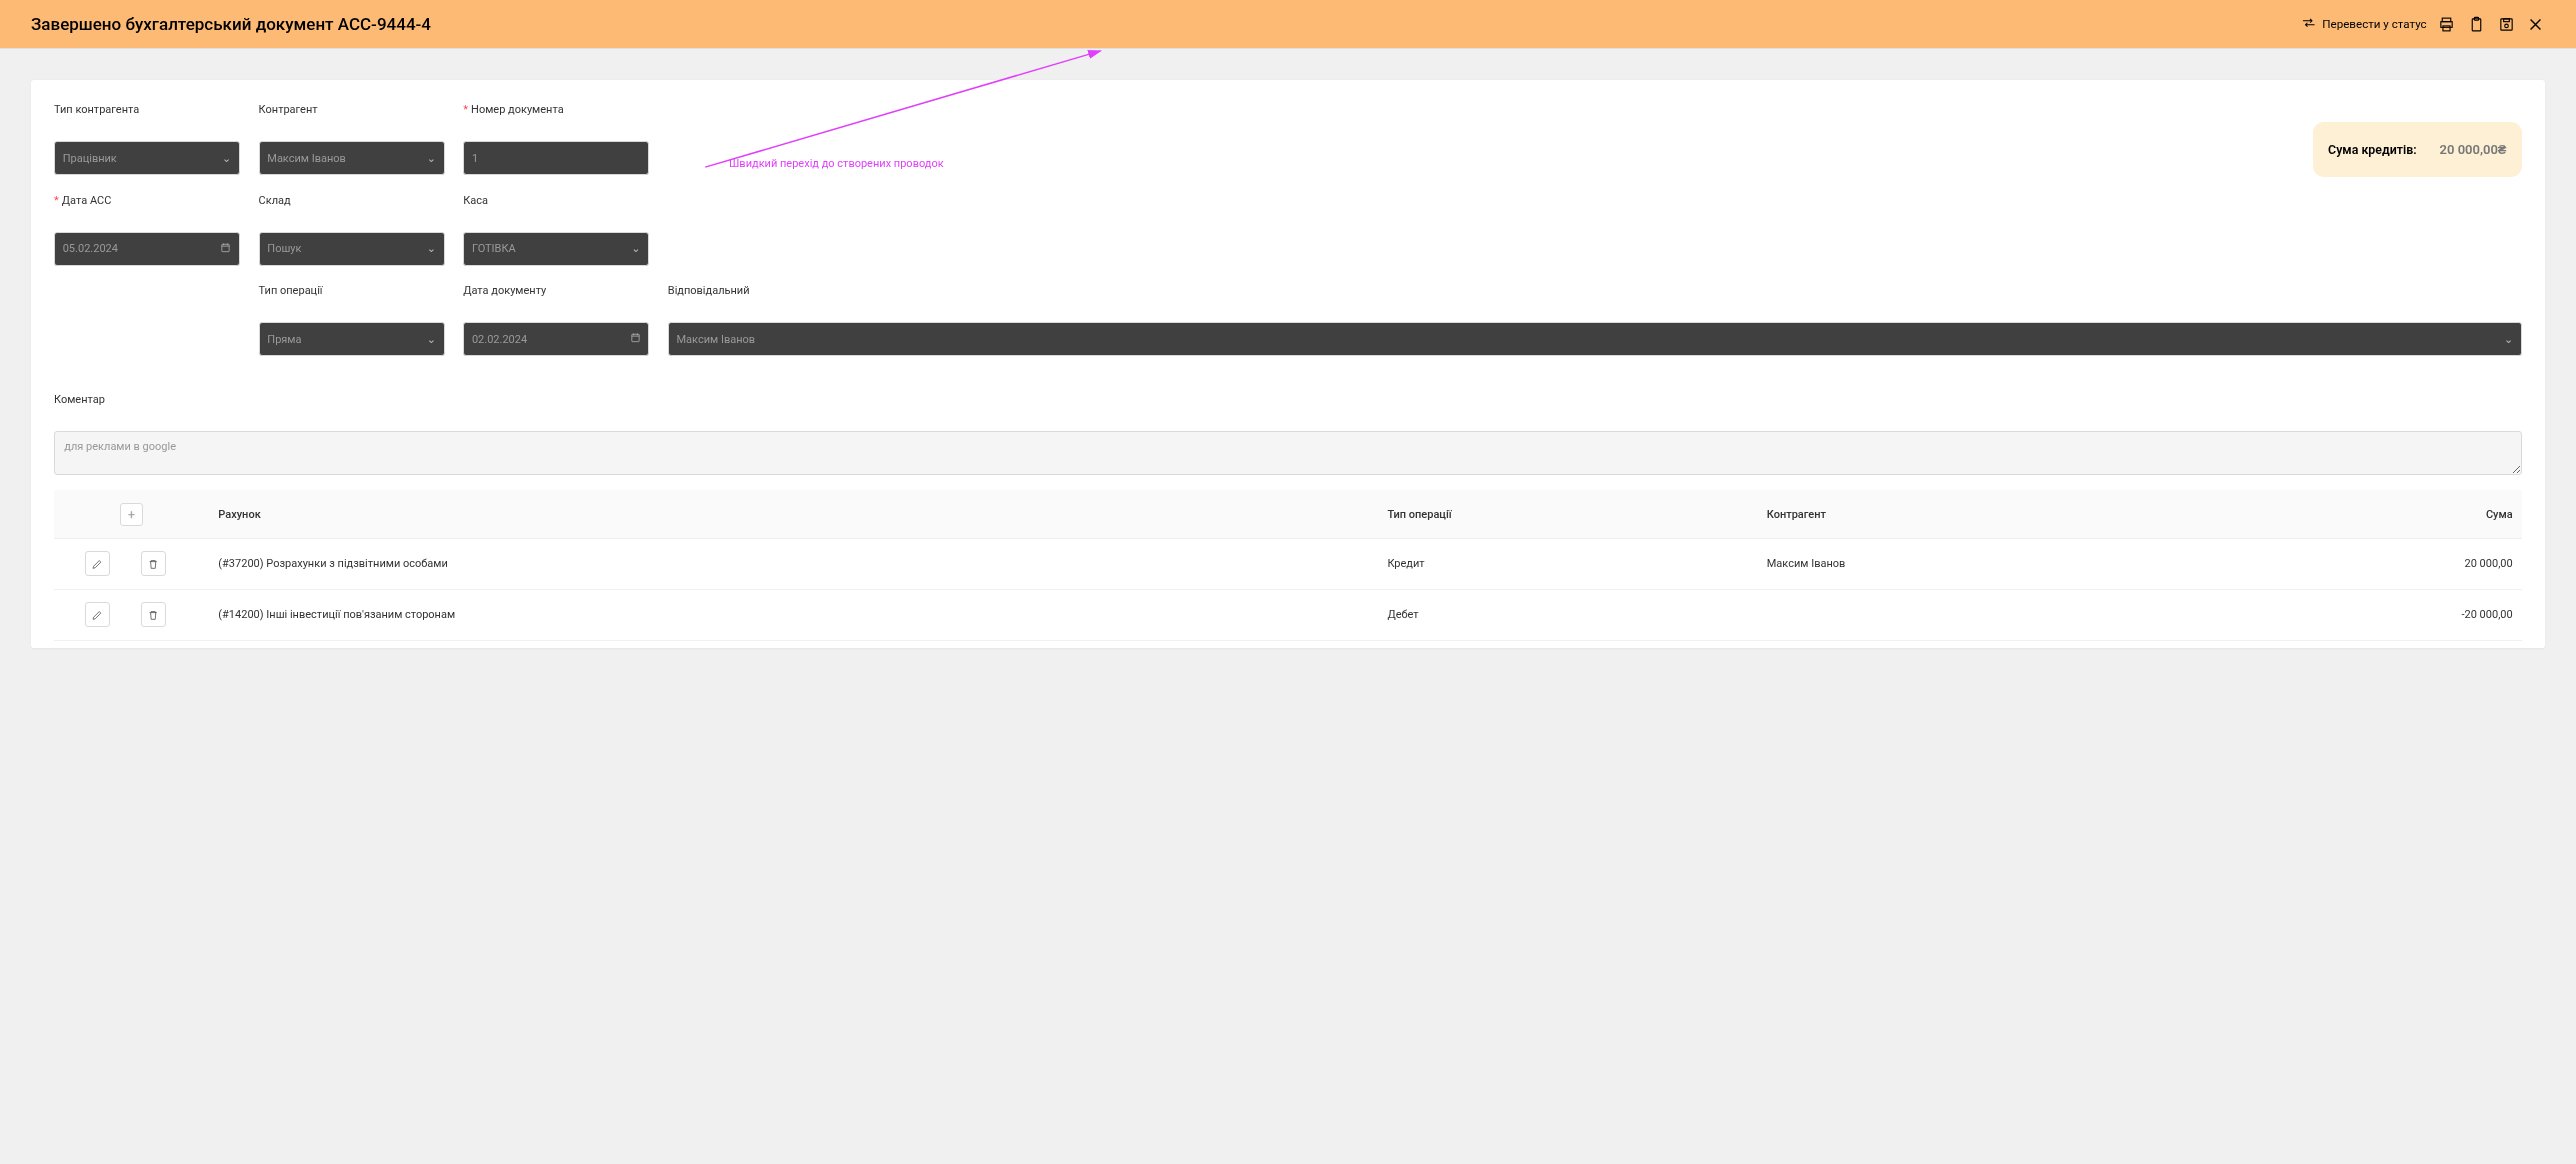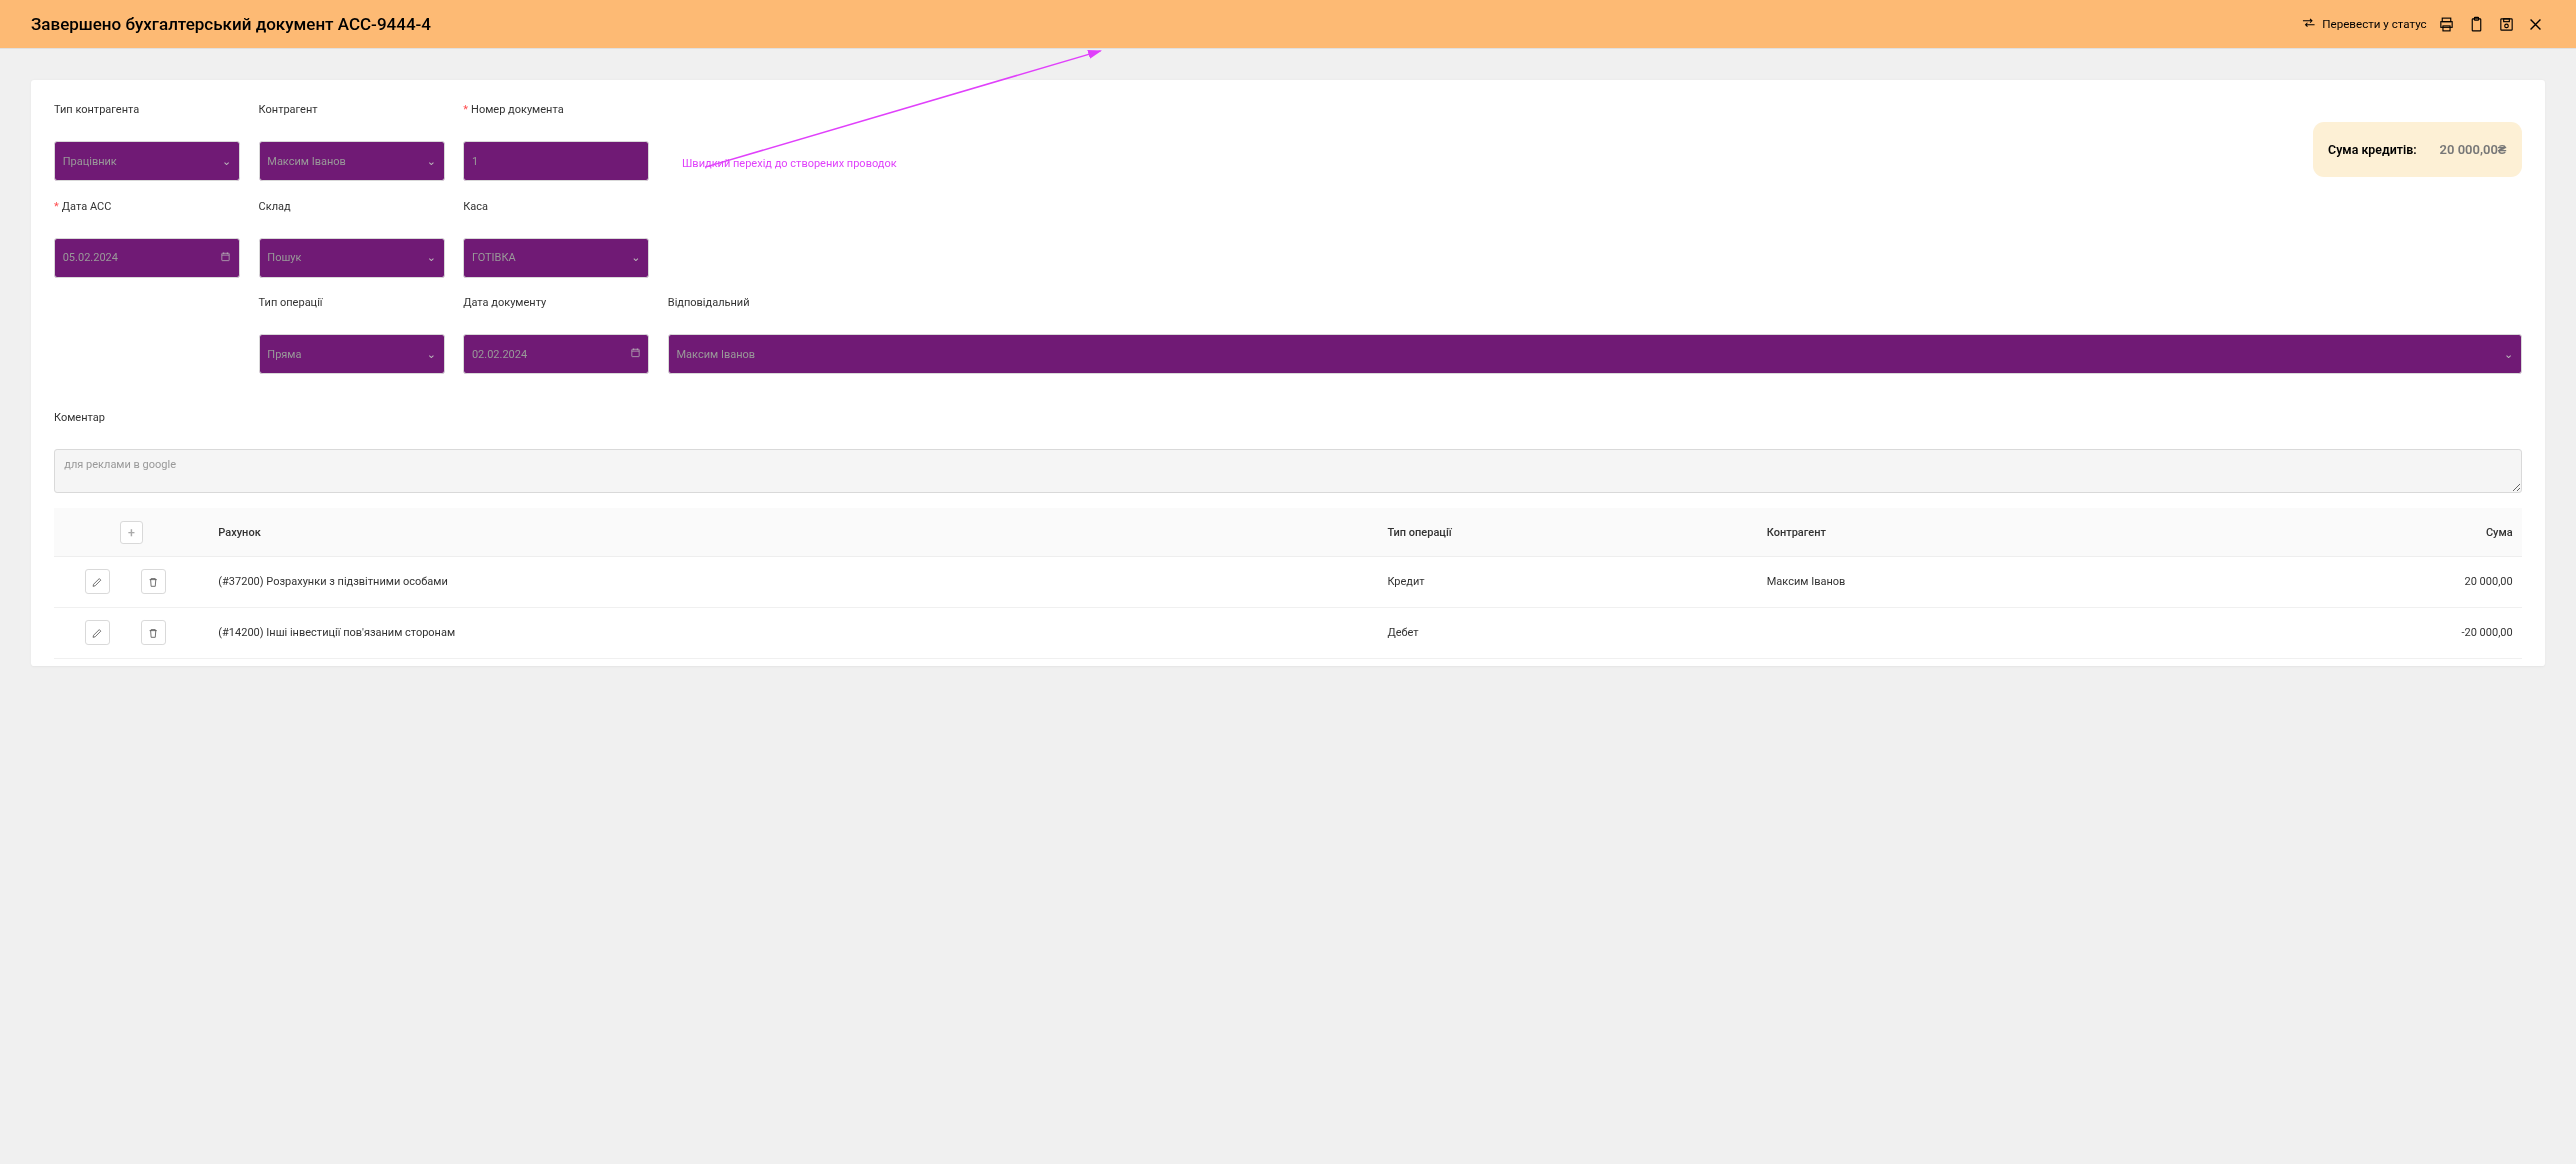--- a/index.html
+++ b/index.html
@@ -64,26 +64,26 @@
       display: flex;
       flex-direction: column;
       gap: 25px;
     }
     .field-label {
       font-size: 11px;
       color: #333;
     }
     .field-label .req { color: #ff4d4f; margin-right: 3.1px; }
     .field-input, .field-select {
-      height: 40px;
+      height: 34px;
       border: 0.8px solid #d9d9d9;
       border-radius: 3.1px;
       padding: 0 7.7px;
       font-size: 11px;
-      background: #701a75;
+      background: #404040;
       color: #999;
       display: flex;
       align-items: center;
       justify-content: space-between;
       cursor: not-allowed;
     }
     .field-select .chev, .field-select .cal { color: #bbb; }
     .credit-box {
       grid-column: 4;
       grid-row: 1 / span 2;
@@ -114,21 +114,21 @@
       resize: vertical;
       font-family: inherit;
     }
     .annotation {
       position: absolute;
       color: #e040fb;
       font-size: 11px;
       pointer-events: none;
       z-index: 10;
     }
-    .annotation-text { position: absolute; white-space: nowrap; }
+    .annotation-text { position: absolute; white-space: nowrap; margin-left: 47px; }
     .table-wrap { margin-top: 7.7px; }
     table {
       width: 100%;
       border-collapse: collapse;
     }
     thead th {
       text-align: left;
       font-weight: 500;
       font-size: 11px;
       padding: 12.4px 9.3px;

